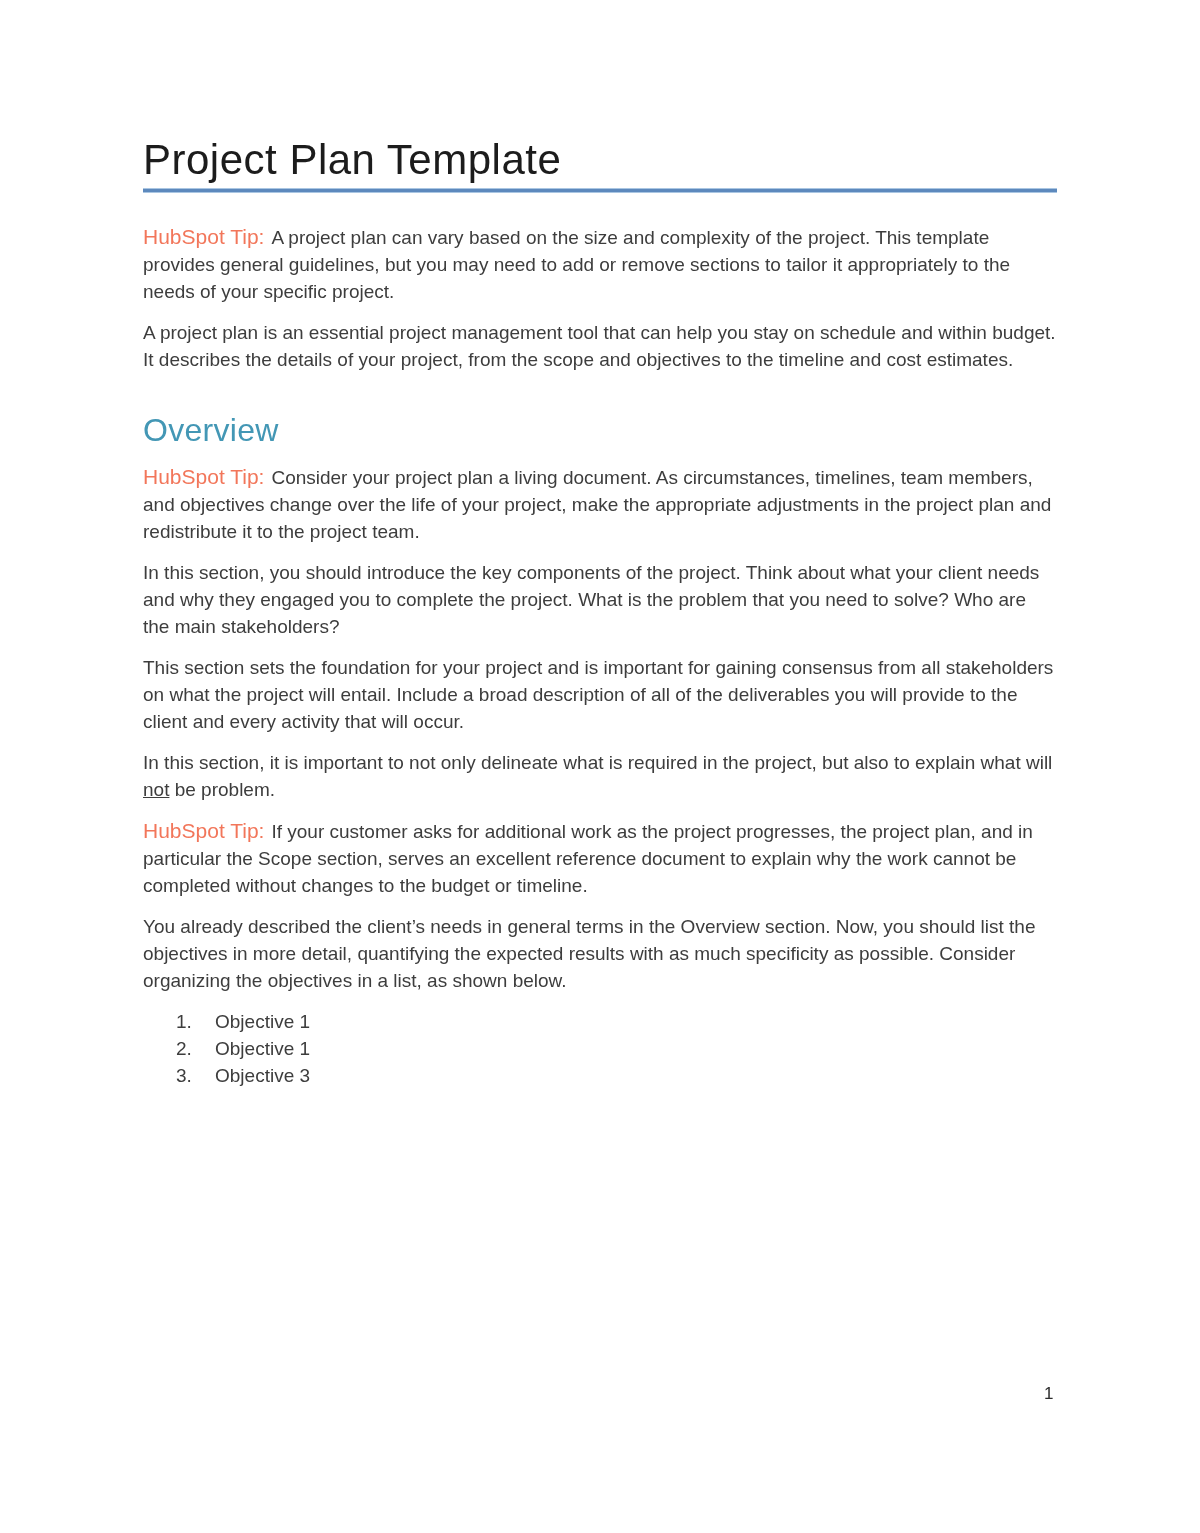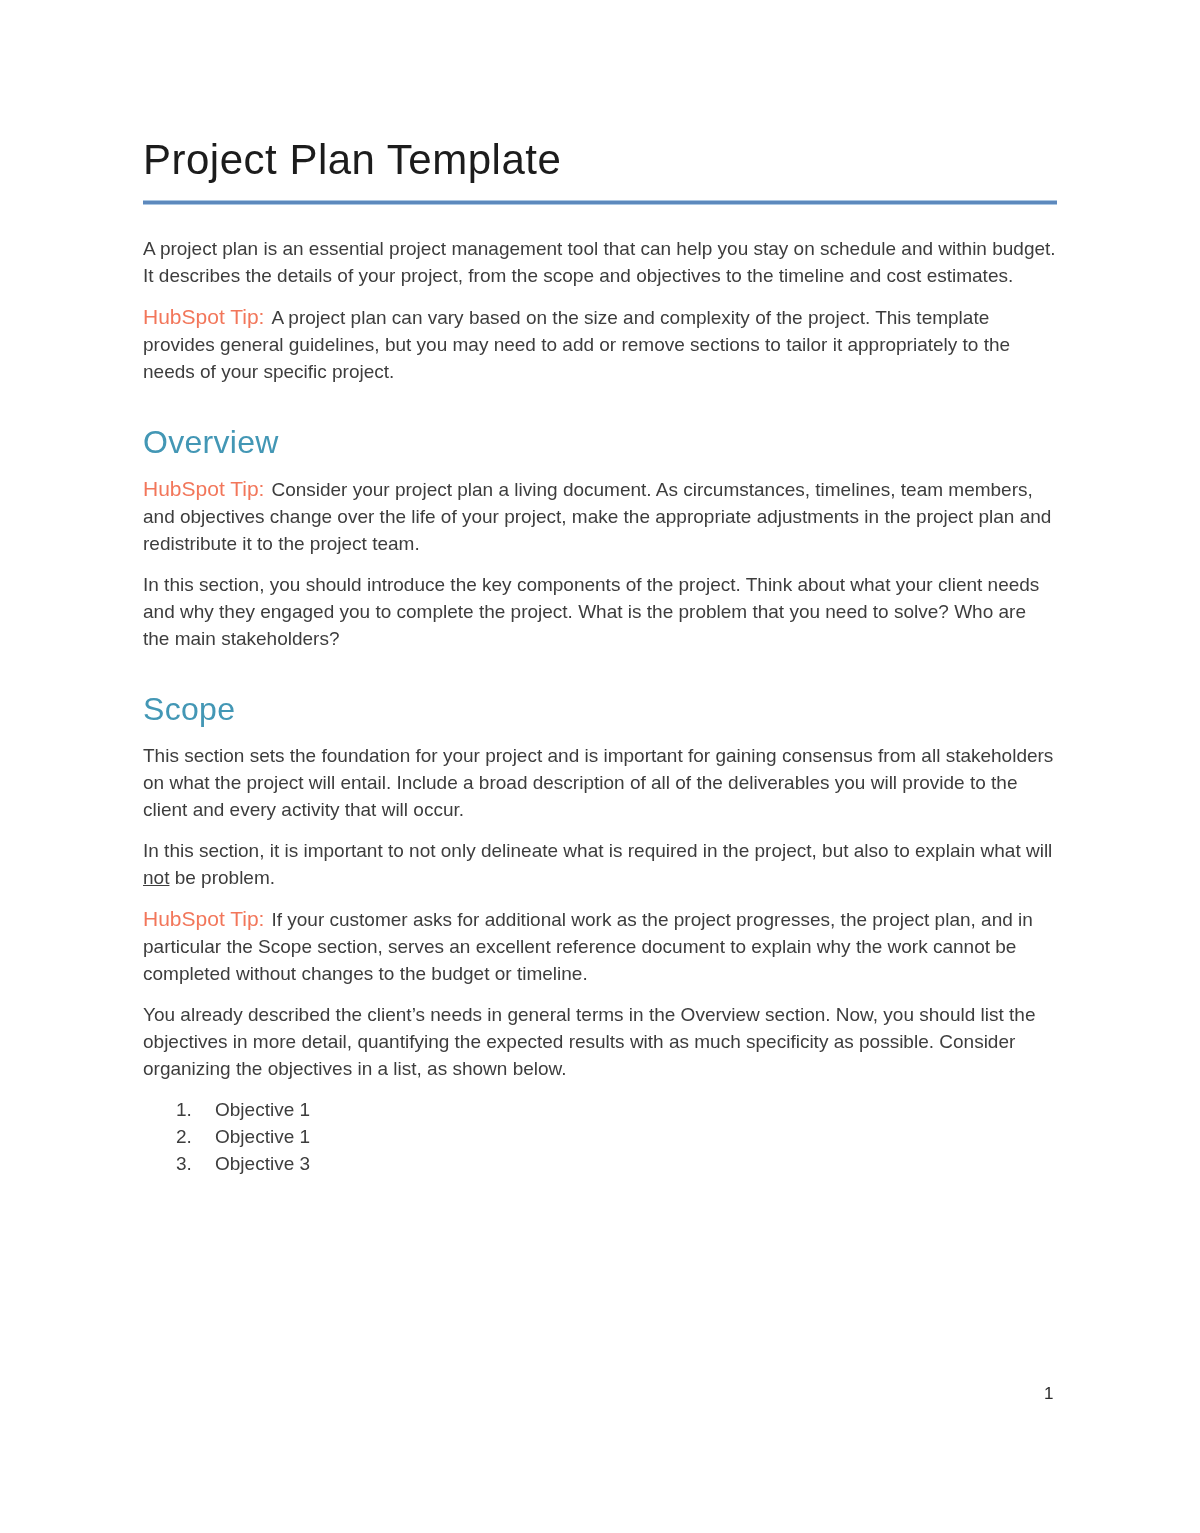--- a/index.html
+++ b/index.html
@@ -18,21 +18,21 @@
   .doc {
     padding: 136px 143px 0 143px;
   }
   .page-title {
     margin: 0;
     font-size: 42px;
     line-height: 48px;
     font-weight: 400;
     color: #1c1c1c;
     letter-spacing: 0.5px;
-    padding-bottom: 16px;
+    padding-bottom: 4px;
   }
   .title-rule {
     height: 5px;
     width: 100%;
     background: linear-gradient(to bottom,
       #aac6e2 0%, #aac6e2 22%,
       #5d89bd 22%, #5d89bd 74%,
       #aac6e2 74%, #aac6e2 100%);
     margin: 0 0 30px 0;
   }
@@ -83,31 +83,30 @@
   }
 </style>
 </head>
 <body>
 
 <div class="doc">
 
   <h1 class="page-title">Project Plan Template</h1>
   <div class="title-rule"></div>
 
+  <p class="body-text"><span class="tip-label">HubSpot Tip:</span><span>A project plan can vary based on the size and complexity of the project. This template provides general guidelines, but you may need to add or remove sections to tailor it appropriately to the needs of your specific project.</span></p>
+
   <p class="body-text">A project plan is an essential project management tool that can help you stay on schedule and within budget. It describes the details of your project, from the scope and objectives to the timeline and cost estimates.</p>
-
-  <p class="body-text"><span class="tip-label">HubSpot Tip:</span><span>A project plan can vary based on the size and complexity of the project. This template provides general guidelines, but you may need to add or remove sections to tailor it appropriately to the needs of your specific project.</span></p>
 
   <h2 class="section-heading">Overview</h2>
 
   <p class="body-text"><span class="tip-label">HubSpot Tip:</span><span>Consider your project plan a living document. As circumstances, timelines, team members, and objectives change over the life of your project, make the appropriate adjustments in the project plan and redistribute it to the project team.</span></p>
 
   <p class="body-text">In this section, you should introduce the key components of the project. Think about what your client needs and why they engaged you to complete the project. What is the problem that you need to solve? Who are the main stakeholders?</p>
 
-  <h2 class="section-heading">Scope</h2>
 
   <p class="body-text">This section sets the foundation for your project and is important for gaining consensus from all stakeholders on what the project will entail. Include a broad description of all of the deliverables you will provide to the client and every activity that will occur.</p>
 
   <p class="body-text"><span>In this section, it is important to not only delineate what is required in the project, but also to explain what will </span><span class="underlined-word">not</span><span> be problem.</span></p>
 
   <p class="body-text"><span class="tip-label">HubSpot Tip:</span><span>If your customer asks for additional work as the project progresses, the project plan, and in particular the Scope section, serves an excellent reference document to explain why the work cannot be completed without changes to the budget or timeline.</span></p>
 
 
   <p class="body-text">You already described the client’s needs in general terms in the Overview section. Now, you should list the objectives in more detail, quantifying the expected results with as much specificity as possible. Consider organizing the objectives in a list, as shown below.</p>
 

